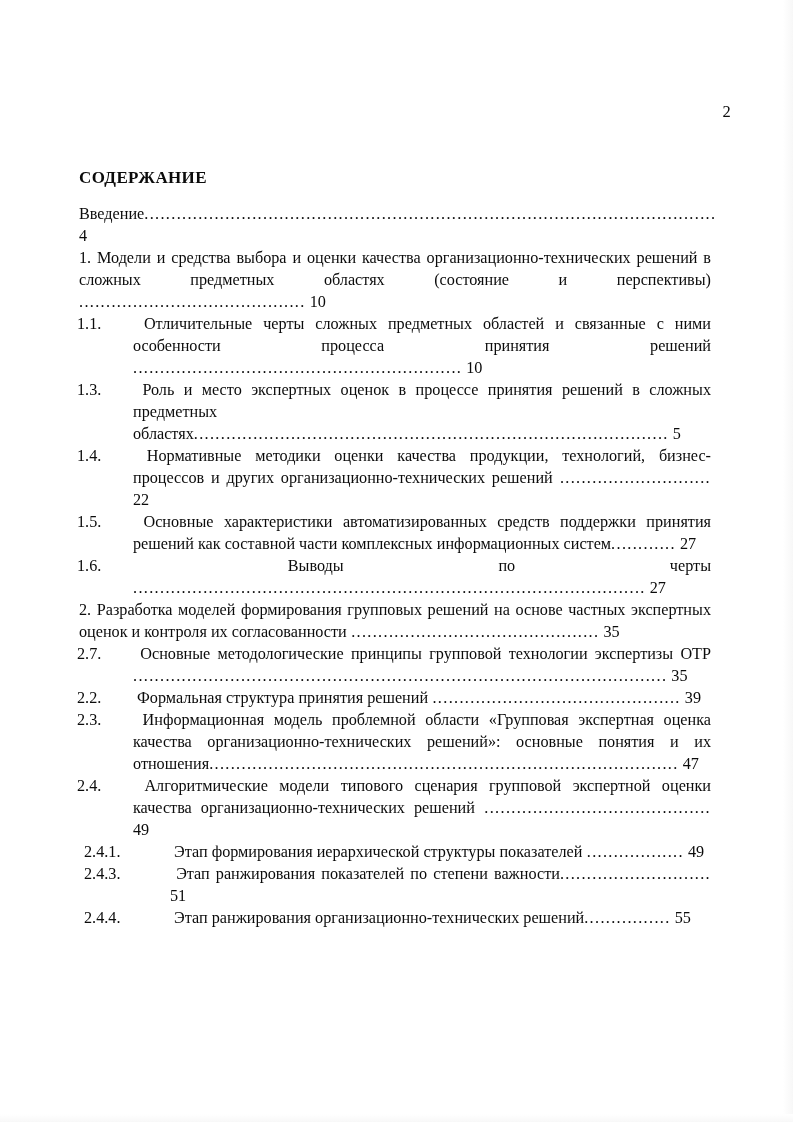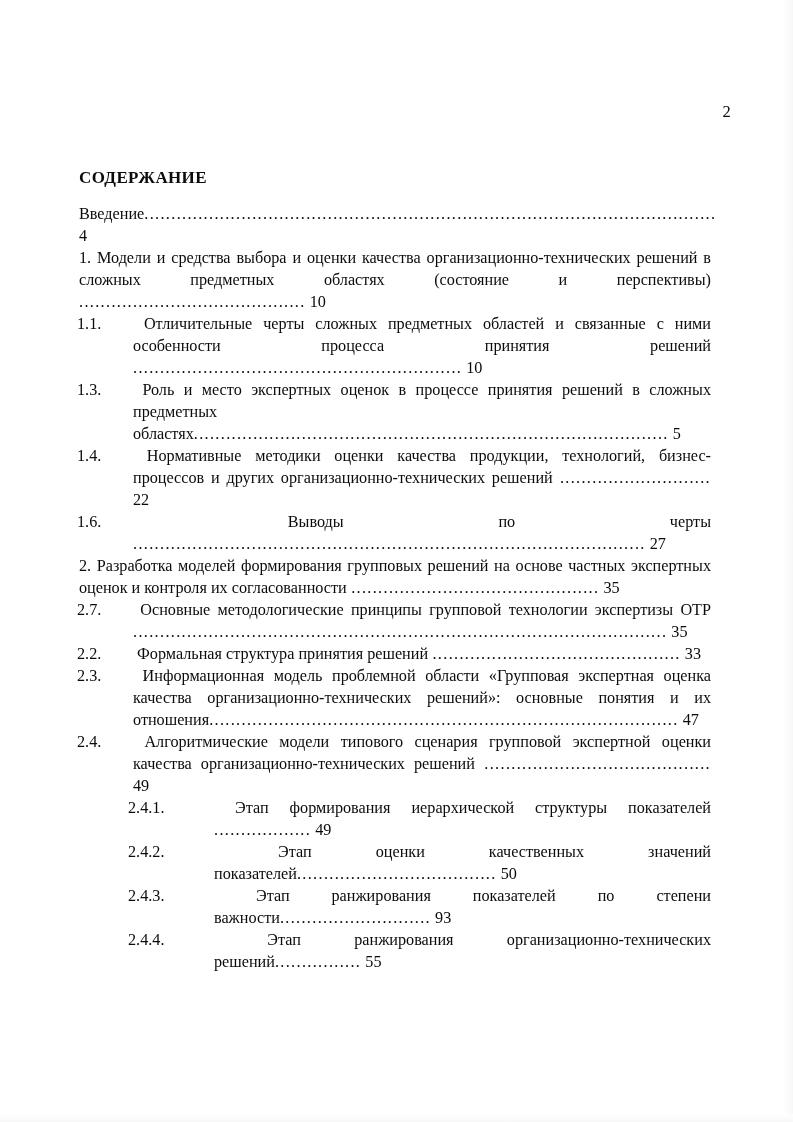--- a/index.html
+++ b/index.html
@@ -91,21 +91,20 @@
     padding-left: 0;
     text-indent: 0;
   }
   .lvl2 {
     padding-left: 54px;     
     text-indent: -28px;     
   }
   .lvl3 {
     padding-left: 91px;     
     text-indent: -43px;     
-    margin-left: 44px;
   }
   .num {
     display: inline-block;
   }
   .lvl2 .num { min-width: 28px; }
   .lvl3 .num { min-width: 43px; }
 </style>
 </head>
 <body>
 
@@ -130,45 +129,45 @@
         <li class="entry lvl2">
           <span class="row"><span class="num">1.1.</span> <span class="label">Отличительные черты сложных предметных областей и связанные с ними особенности процесса принятия решений</span><span class="leader"> .............................................................</span> <span class="page-no">10</span></span>
         </li>
         <li class="entry lvl2">
           <span class="row"><span class="num">1.3.</span> <span class="label">Роль и место экспертных оценок в процессе принятия решений в сложных предметных областях</span><span class="leader">........................................................................................</span> <span class="page-no">5</span></span>
         </li>
         <li class="entry lvl2">
           <span class="row"><span class="num">1.4.</span> <span class="label">Нормативные методики оценки качества продукции, технологий, бизнес-процессов и других организационно-технических решений</span><span class="leader"> ............................</span> <span class="page-no">22</span></span>
         </li>
         <li class="entry lvl2">
+          <span class="row"><span class="num">1.5.</span> <span class="label">Основные характеристики автоматизированных средств поддержки принятия решений как составной части комплексных информационных систем</span><span class="leader">............</span> <span class="page-no">27</span></span>
+        </li>
+        <li class="entry lvl2">
           <span class="row"><span class="num">1.6.</span> <span class="label">Выводы по черты</span><span class="leader"> ...............................................................................................</span> <span class="page-no">27</span></span>
         </li>
         <li class="entry lvl1">
           <span class="row"><span class="num">2.</span> <span class="label">Разработка моделей формирования групповых решений на основе частных экспертных оценок и контроля их согласованности</span><span class="leader"> ..............................................</span> <span class="page-no">35</span></span>
         </li>
         <li class="entry lvl2">
           <span class="row"><span class="num">2.7.</span> <span class="label">Основные методологические принципы групповой технологии экспертизы ОТР</span><span class="leader"> ...................................................................................................</span> <span class="page-no">35</span></span>
         </li>
         <li class="entry lvl2">
-          <span class="row"><span class="num">2.2.</span> <span class="label">Формальная структура принятия решений</span><span class="leader"> ..............................................</span> <span class="page-no">33</span></span>
+          <span class="row"><span class="num">2.2.</span> <span class="label">Формальная структура принятия решений</span><span class="leader"> ..............................................</span> <span class="page-no">39</span></span>
         </li>
         <li class="entry lvl2">
           <span class="row"><span class="num">2.3.</span> <span class="label">Информационная модель проблемной области «Групповая экспертная оценка качества организационно-технических решений»: основные понятия и их отношения</span><span class="leader">.......................................................................................</span> <span class="page-no">47</span></span>
         </li>
         <li class="entry lvl2">
           <span class="row"><span class="num">2.4.</span> <span class="label">Алгоритмические модели типового сценария групповой экспертной оценки качества организационно-технических решений</span><span class="leader"> ..........................................</span> <span class="page-no">49</span></span>
         </li>
         <li class="entry lvl3">
           <span class="row"><span class="num">2.4.1.</span> <span class="label">Этап формирования иерархической структуры показателей</span><span class="leader"> ..................</span> <span class="page-no">49</span></span>
         </li>
         <li class="entry lvl3">
-          <span class="row"><span class="num">2.4.2.</span> <span class="label">Этап оценки качественных значений показателей</span><span class="leader">.....................................</span> <span class="page-no">50</span></span>
-        </li>
-        <li class="entry lvl3">
-          <span class="row"><span class="num">2.4.3.</span> <span class="label">Этап ранжирования показателей по степени важности</span><span class="leader">............................</span> <span class="page-no">93</span></span>
+          <span class="row"><span class="num">2.4.3.</span> <span class="label">Этап ранжирования показателей по степени важности</span><span class="leader">............................</span> <span class="page-no">51</span></span>
         </li>
         <li class="entry lvl3">
           <span class="row"><span class="num">2.4.4.</span> <span class="label">Этап  ранжирования организационно-технических решений</span><span class="leader">................</span> <span class="page-no">55</span></span>
         </li>
       </ul>
 
   </div>
 </div>
 
 </body></html>

